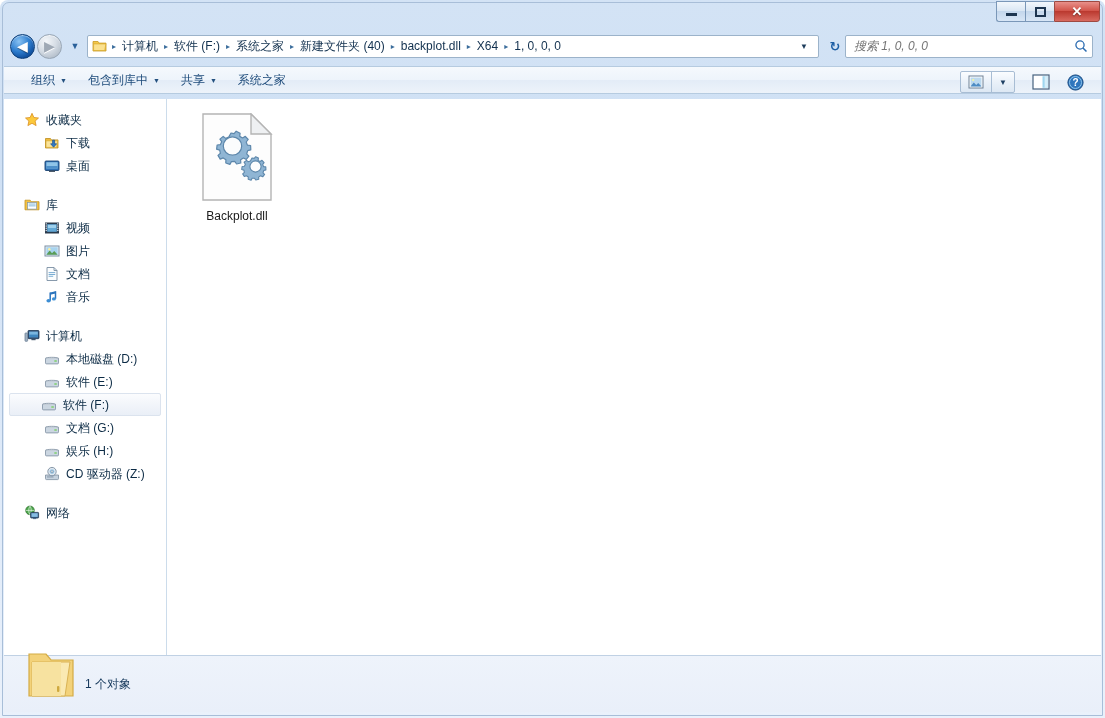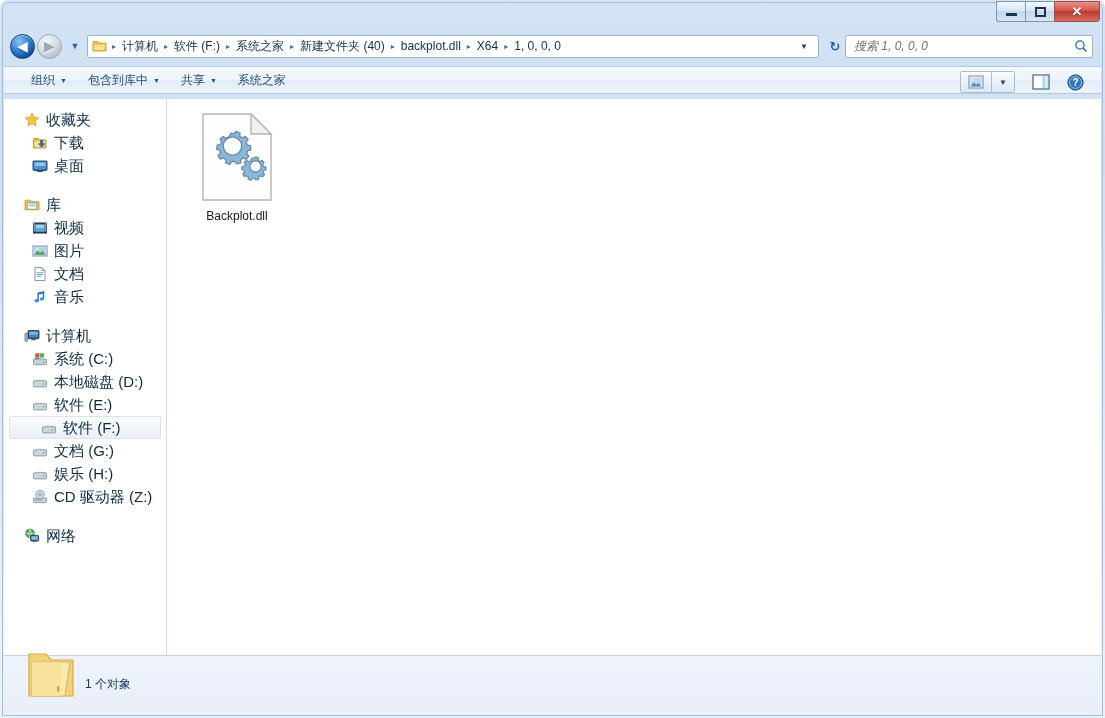--- a/index.html
+++ b/index.html
@@ -171,24 +171,24 @@
     width: 163px; flex: none; height: 100%;
     background: #ffffff;
     border-right: 1px solid #ccdceb;
     padding-top: 9px;
     overflow: hidden;
   }
   .nav-group { margin-bottom: 16px; }
   .nav-row {
     display: flex; align-items: center; gap: 6px;
     height: 23px; padding-left: 22px;
-    font-size: 15px; color: #0c2b45; white-space: nowrap;
+    font-size: 12px; color: #0c2b45; white-space: nowrap;
   }
   .nav-row.header { font-weight: normal; padding-left: 20px; }
-  .nav-row.child { padding-left: 28px; }
+  .nav-row.child { padding-left: 40px; }
   .nav-row.selected {
     background: linear-gradient(to bottom, #fbfcfe 0%, #f2f5fa 50%, #eaeff7 100%);
     border: 1px solid #dbe3ee;
     border-radius: 2px;
     margin: 0 5px 0 5px;
     padding-left: 31px;
     height: 23px;
     line-height: 21px;
   }
   .nav-icon { flex: none; width: 16px; height: 16px; display: block; }
@@ -443,31 +443,20 @@
           <svg class="nav-icon" viewBox="0 0 16 16">
             <rect x="4" y="2.5" width="11" height="8.2" rx=".8" fill="#32537a" stroke="#1d3754" stroke-width=".8"></rect>
             <rect x="5.1" y="3.6" width="8.8" height="5.6" fill="#79b6e0"></rect>
             <rect x="5.1" y="6.6" width="8.8" height="2.6" fill="#3e86bf"></rect>
             <rect x="1" y="5" width="2.6" height="8.3" rx=".6" fill="#9fb0c2" stroke="#6d8095" stroke-width=".8"></rect>
             <rect x="7.4" y="11" width="4.2" height="1.2" fill="#41556c"></rect>
           </svg>
           <span class="nav-label">计算机</span>
         </div>
 
-        <div class="nav-row child">
-          <svg class="nav-icon" viewBox="0 0 16 16">
-            <path d="M1.5 8.5h13v4.2a1 1 0 0 1-1 1h-11a1 1 0 0 1-1-1z" fill="#c6d2de" stroke="#7e8ea0" stroke-width=".8"></path>
-            <path d="M1.5 8.6c0-1 11.6-1.3 13 0" fill="#e3eaf1" stroke="#7e8ea0" stroke-width=".8"></path>
-            <rect x="10.3" y="10.3" width="2.4" height="1.4" rx=".3" fill="#7ed06a"></rect>
-            <path d="M3.2 2.3h4.2v4.2H3.2z" fill="#e84b3a"></path>
-            <path d="M7.8 2.3H12v4.2H7.8z" fill="#4fa64a" opacity=".95"></path>
-            <path d="M3.2 6.7h4.2v1.3H3.2z" fill="#2d7fd0"></path>
-          </svg>
-          <span class="nav-label">系统 (C:)</span>
-        </div>
 
         <div class="nav-row child">
           <svg class="nav-icon" viewBox="0 0 16 16">
             <path d="M1.5 7.3h13v4.6a1 1 0 0 1-1 1h-11a1 1 0 0 1-1-1z" fill="#cbd6e1" stroke="#7e8ea0" stroke-width=".8"></path>
             <path d="M1.5 7.4c0-1.3 11.6-1.6 13 0" fill="#eaf0f5" stroke="#7e8ea0" stroke-width=".8"></path>
             <rect x="10.3" y="9.2" width="2.5" height="1.5" rx=".3" fill="#7ed06a"></rect>
           </svg>
           <span class="nav-label">本地磁盘 (D:)</span>
         </div>
 

